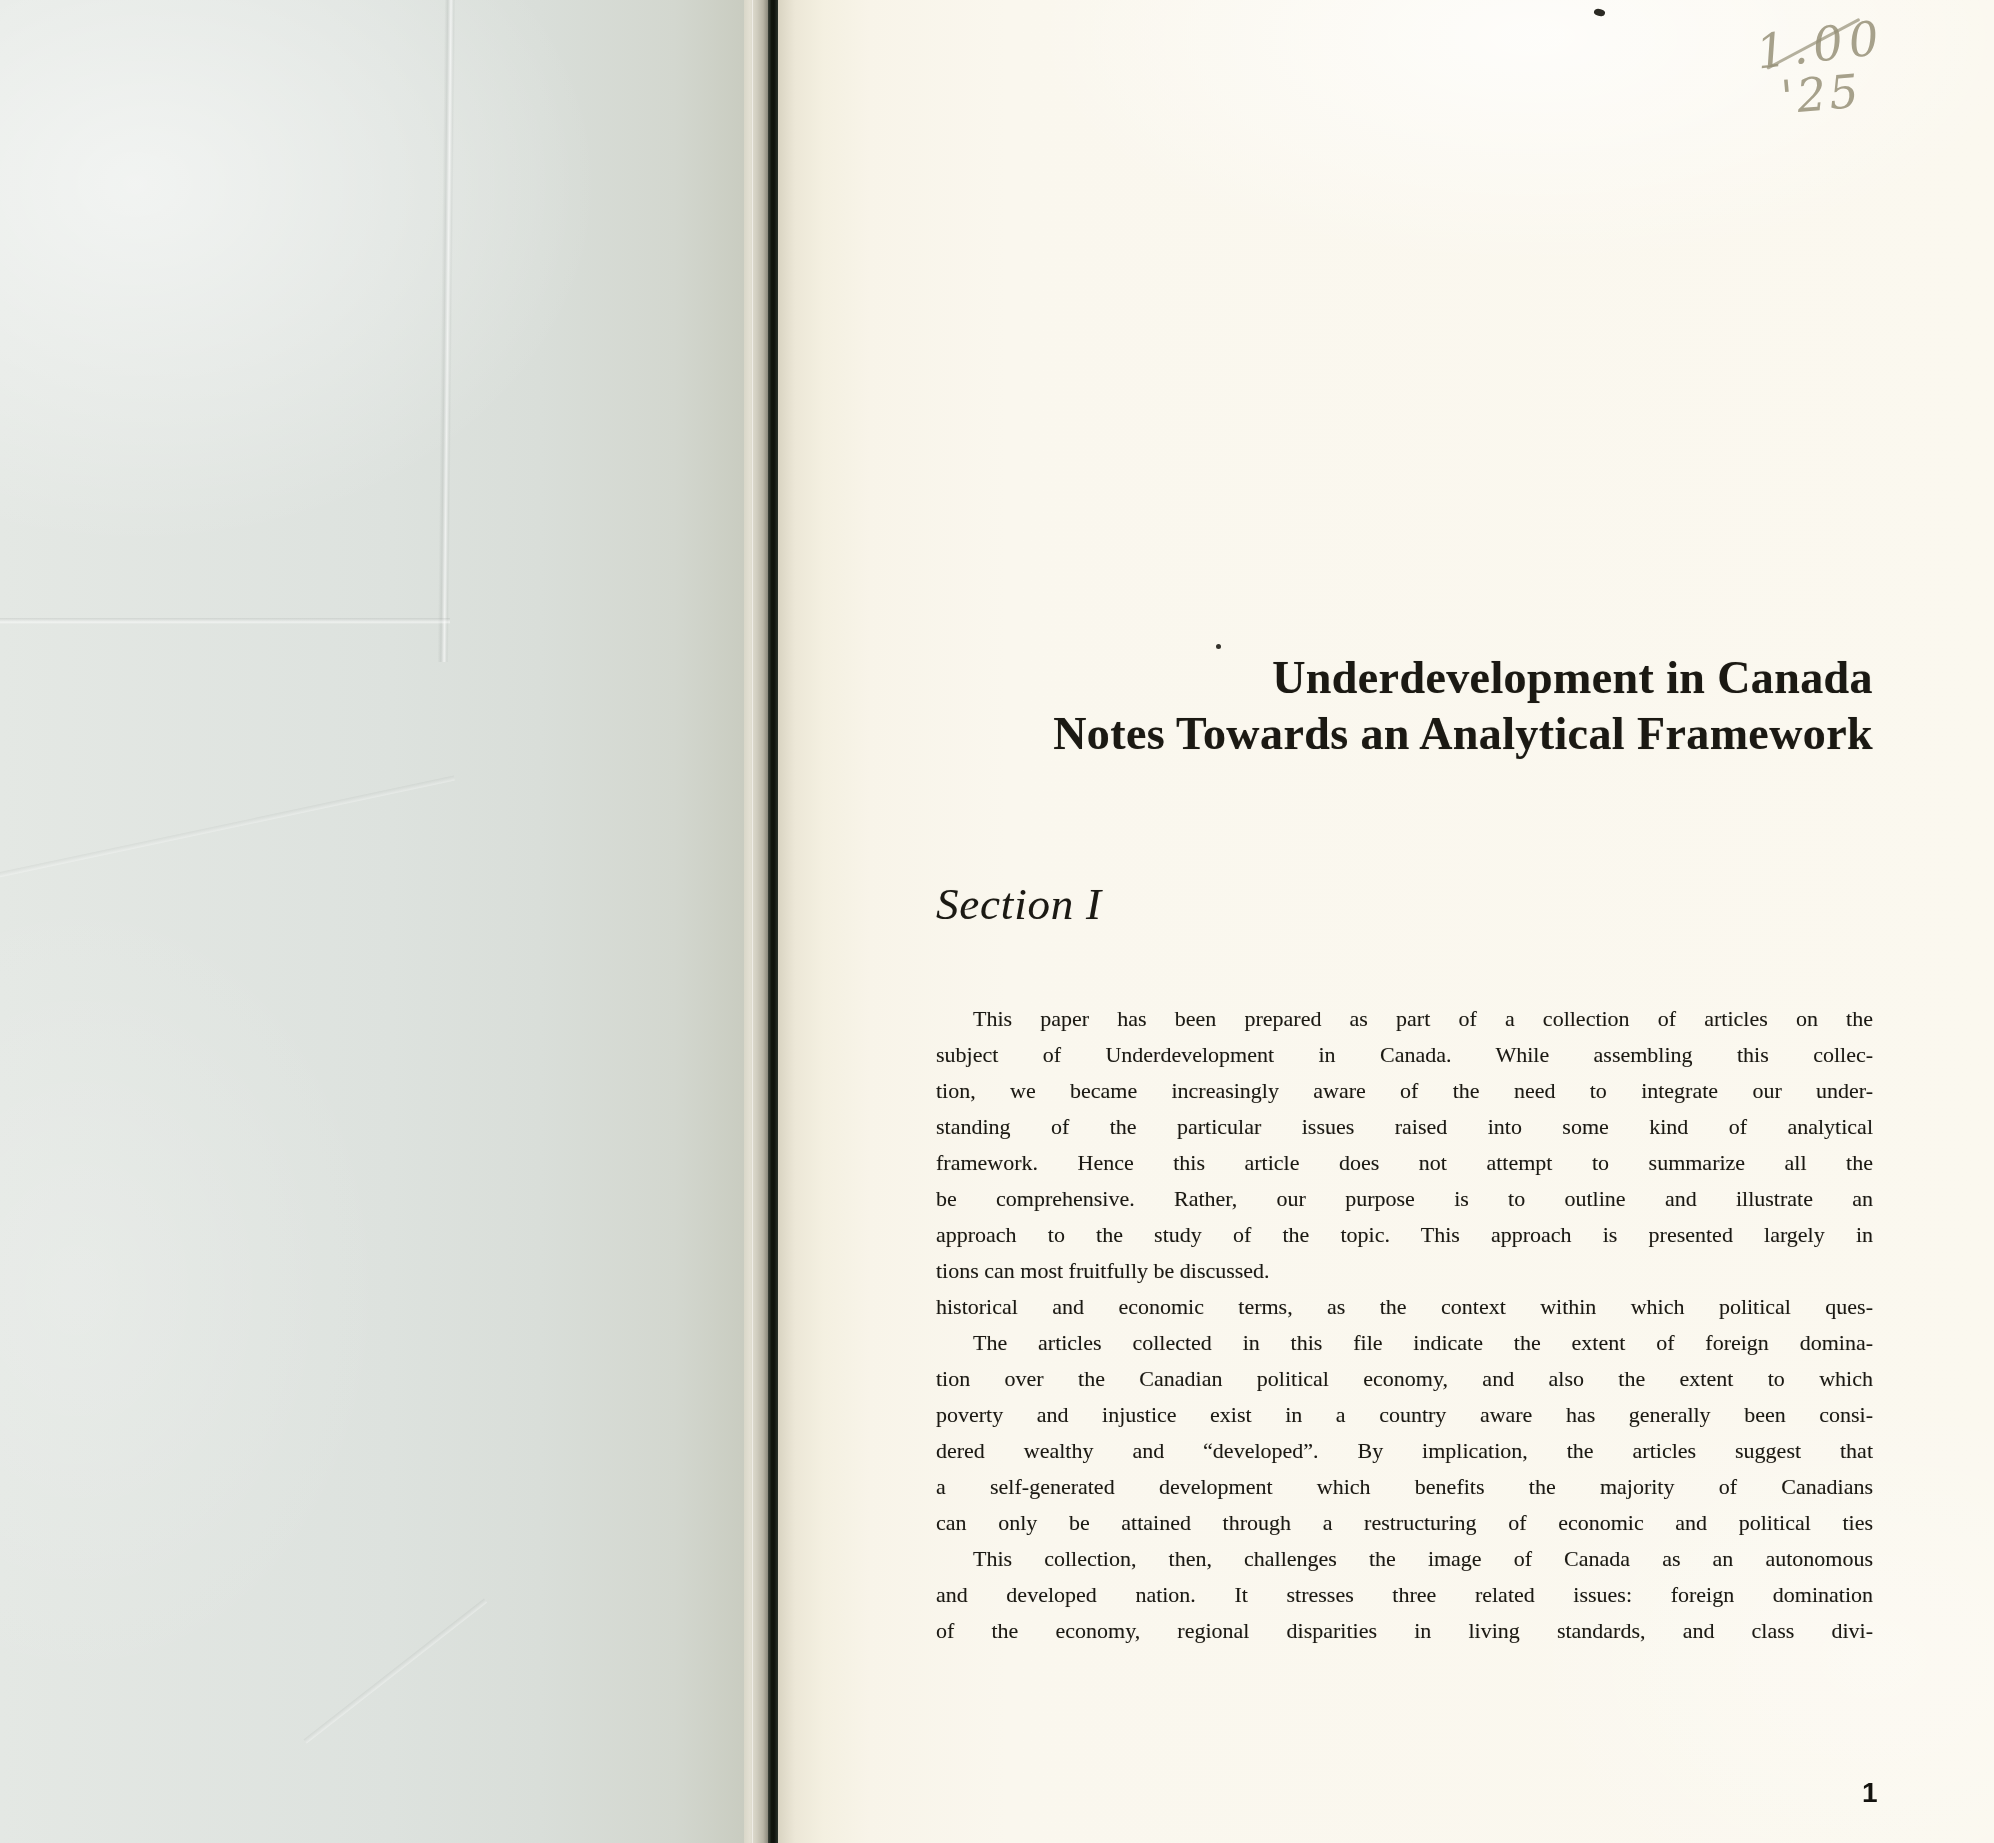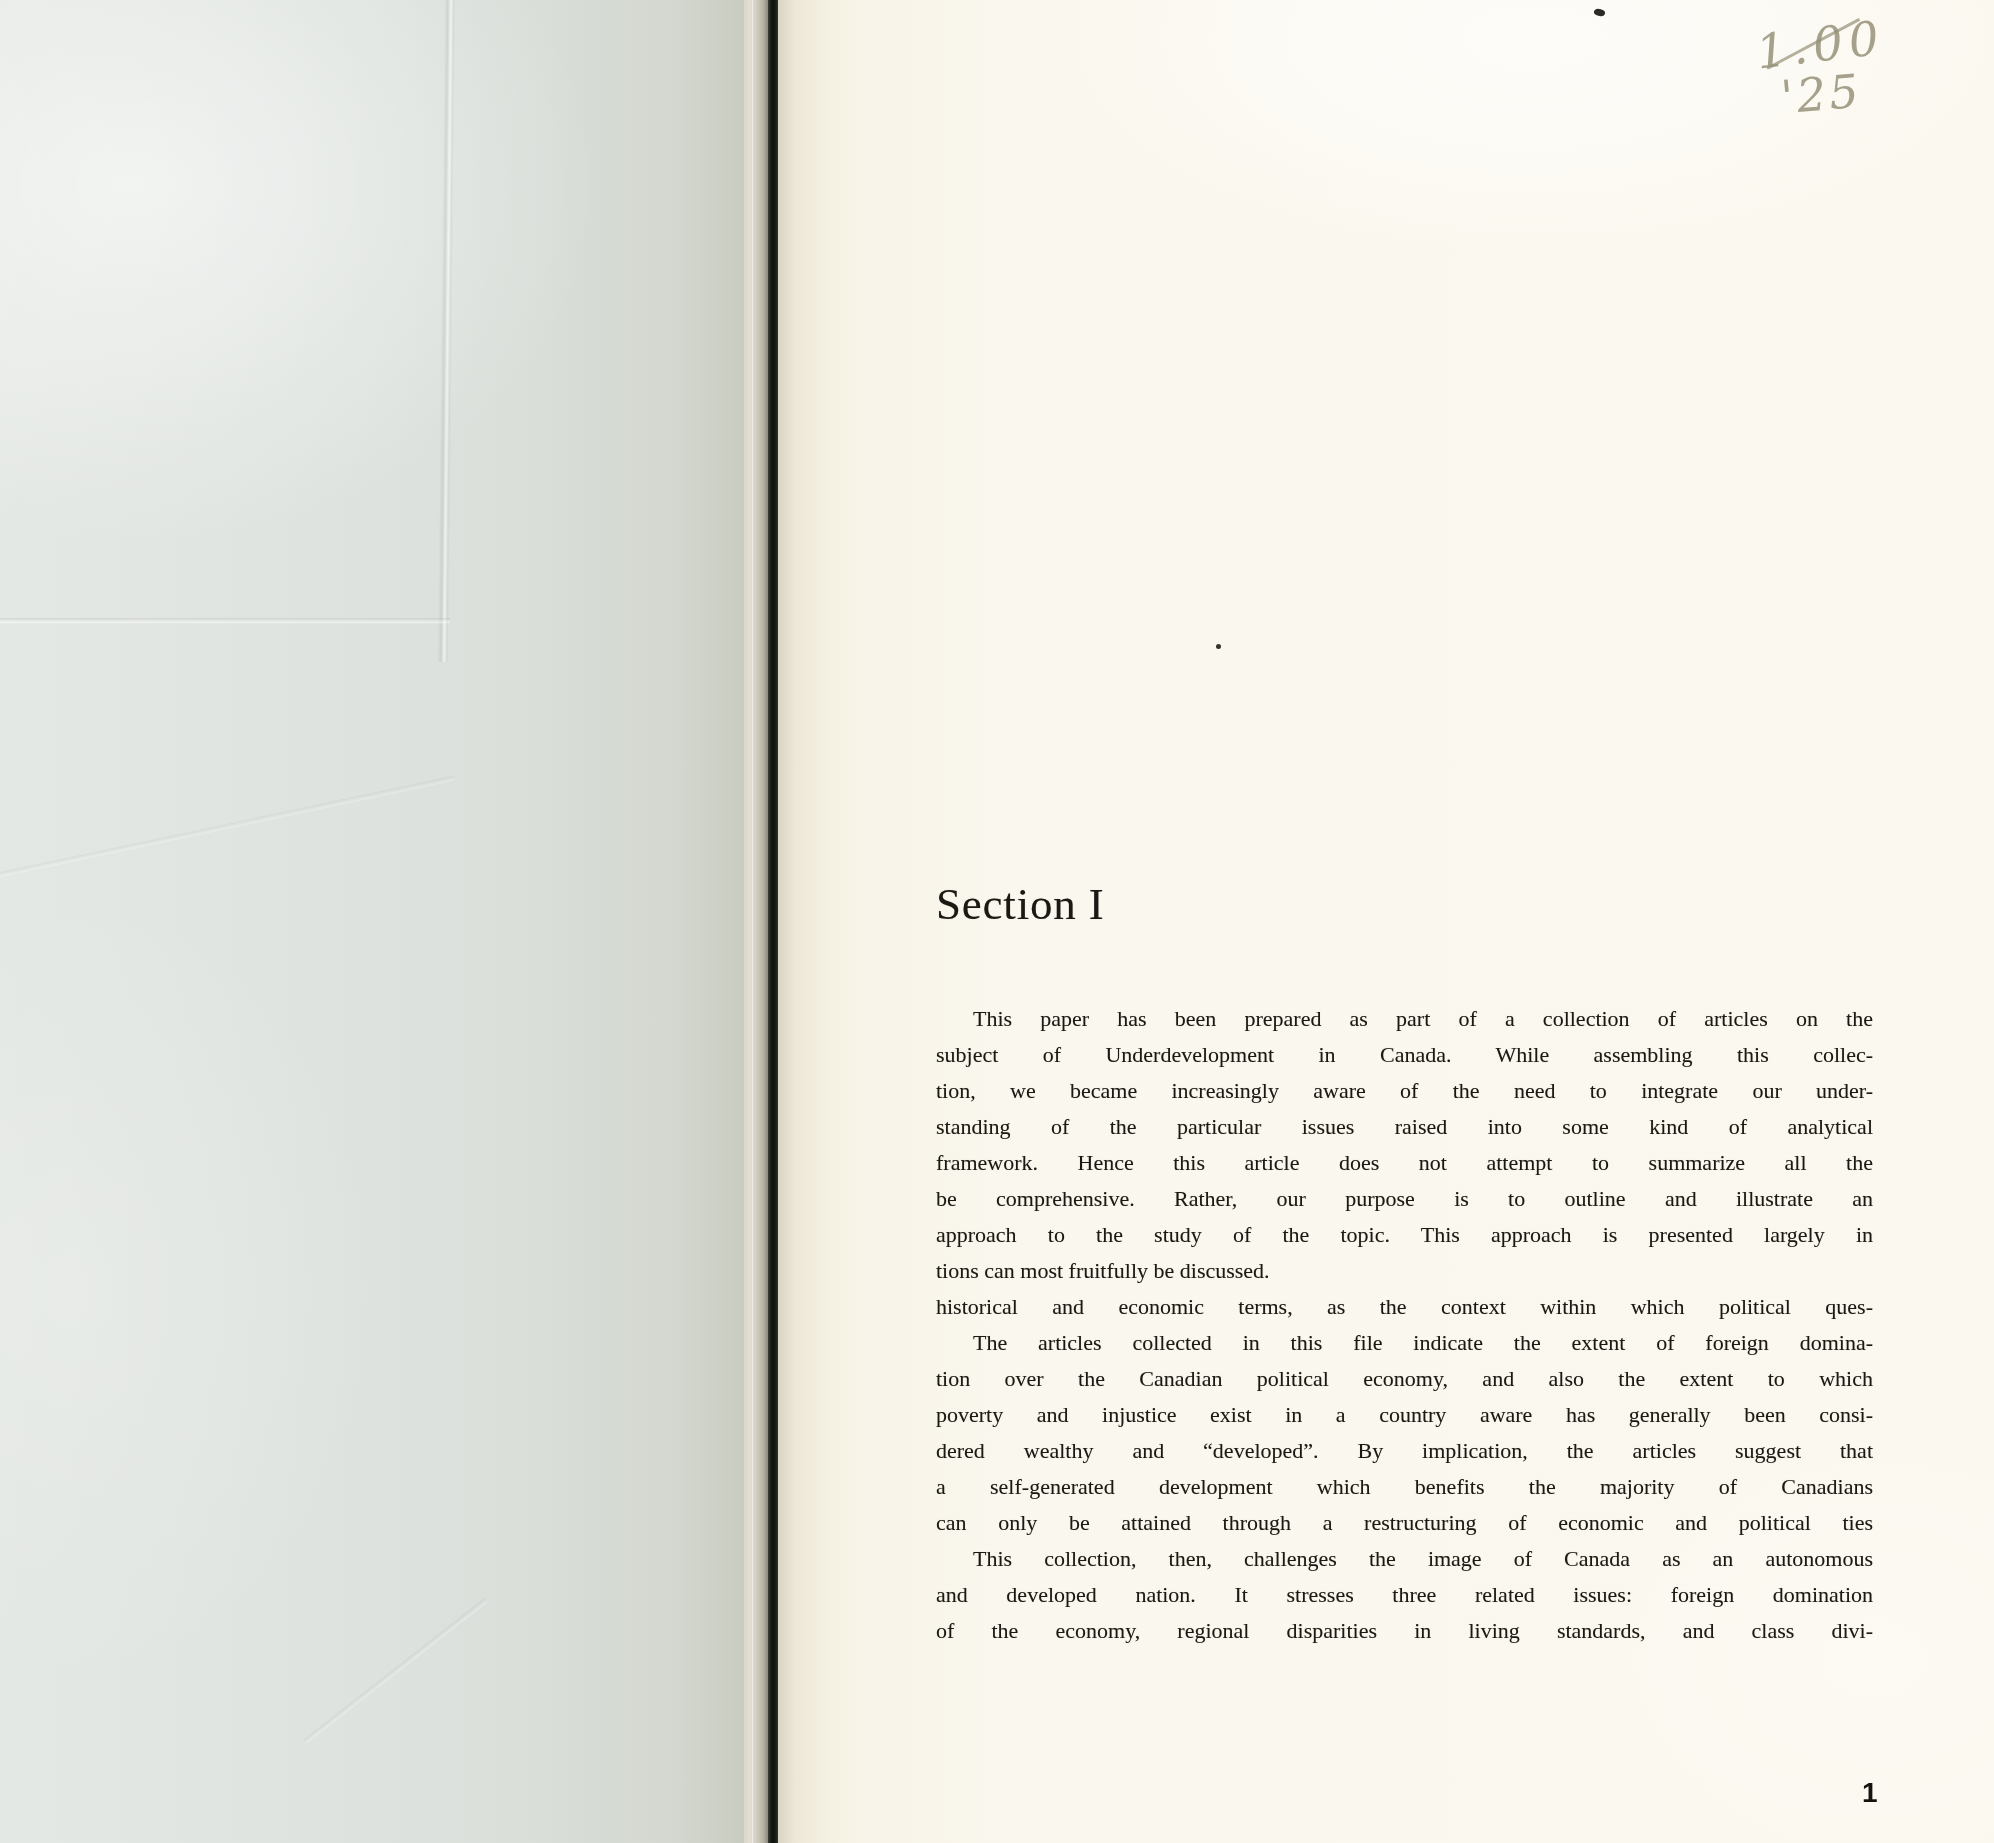--- a/index.html
+++ b/index.html
@@ -88,21 +88,21 @@
   }
   
   .title{
     position:absolute;right:122px;top:650px;
     text-align:right;font-weight:bold;font-size:46px;line-height:56px;
     white-space:nowrap;letter-spacing:0.4px;
     text-shadow:0 0 0.8px rgba(20,18,12,.4);
   }
   .section{
     position:absolute;left:158px;top:878px;
-    font-size:45px;line-height:53px;
+    font-style:italic;font-size:45px;line-height:53px;
     white-space:nowrap;letter-spacing:0.8px;
     text-shadow:0 0 0.8px rgba(20,18,12,.3);
   }
   .body-text{
     position:absolute;left:158px;top:1001px;width:937px;
     font-size:22px;line-height:36px;
     text-shadow:0 0 0.8px rgba(20,18,12,.25);
   }
   .ln{
     height:36px;white-space:nowrap;
@@ -134,20 +134,24 @@
   <div class="right-page">
 
     <div class="speck-ink"></div>
 
     <div class="handwriting hw1">1.00</div>
     <div class="hw-strike"></div>
     <div class="handwriting hw2">'25</div>
 
     <div class="printers-dot"></div>
 
+    <div class="title">
+      <div>Underdevelopment in Canada</div>
+      <div>Notes Towards an Analytical Framework</div>
+    </div>
 
     <div class="section">
       <div>Section I</div>
     </div>
 
     <div class="body-text">
       <div class="para">
         <div class="ln indent">This paper has been prepared as part of a collection of articles on the</div>
         <div class="ln">subject of Underdevelopment in Canada. While assembling this collec-</div>
         <div class="ln">tion, we became increasingly aware of the need to integrate our under-</div>

